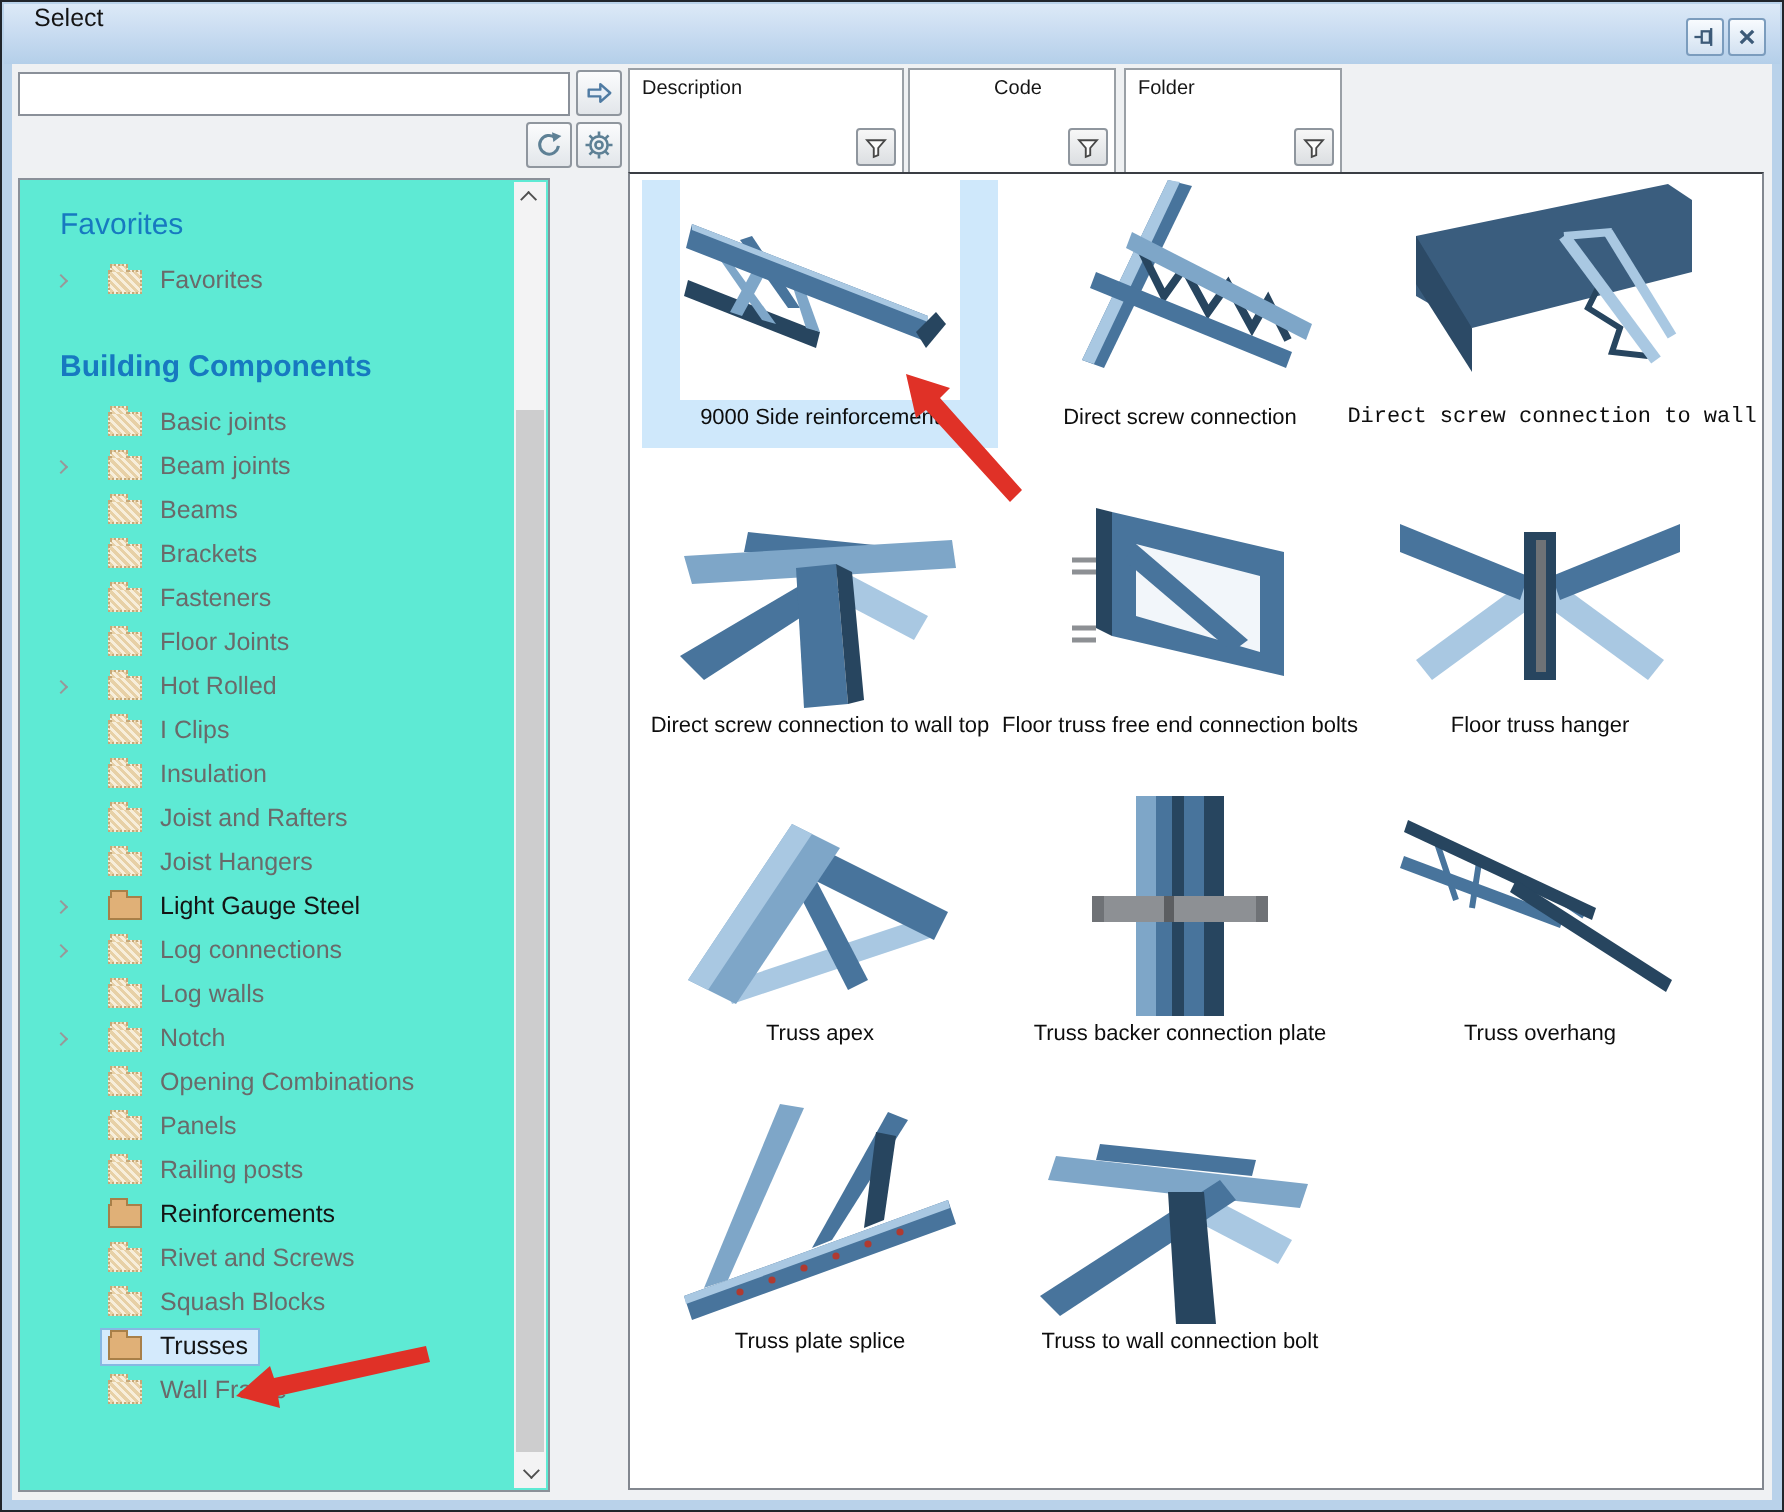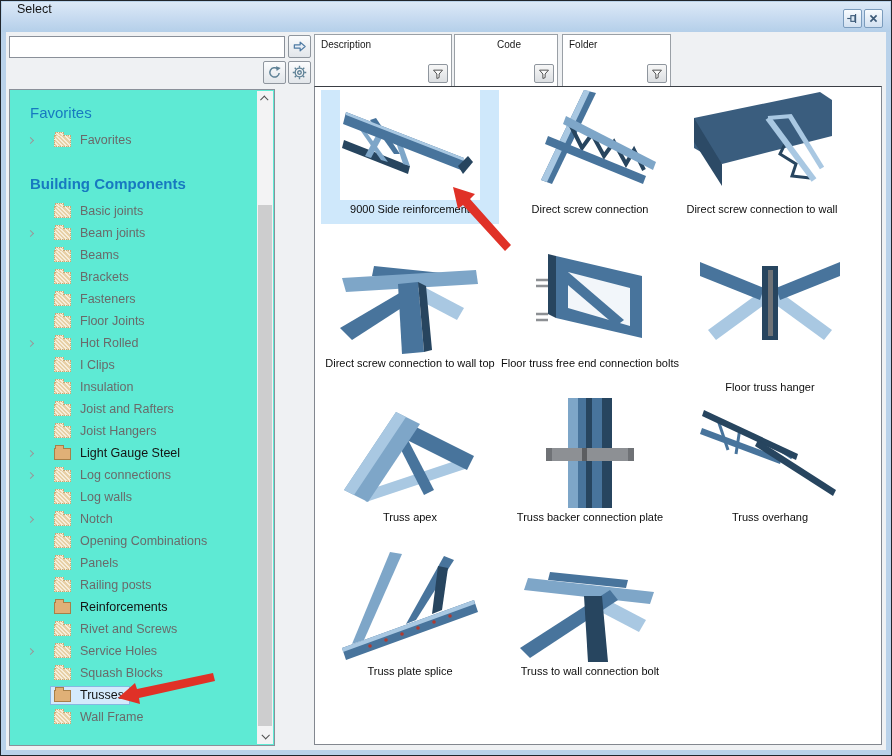--- a/index.html
+++ b/index.html
@@ -355,29 +355,20 @@
           </span>
         </div>
         <div class="titem">
           <span class="chev-box"></span>
           <span class="item-body">
             <span class="folder f-hatched"></span>
             <span class="tlabel">Rivet and Screws</span>
           </span>
         </div>
         <div class="titem">
-          <span class="chev-box">
-            <span class="chev"></span>
-          </span>
-          <span class="item-body">
-            <span class="folder f-hatched"></span>
-            <span class="tlabel">Service Holes</span>
-          </span>
-        </div>
-        <div class="titem">
           <span class="chev-box"></span>
           <span class="item-body">
             <span class="folder f-hatched"></span>
             <span class="tlabel">Squash Blocks</span>
           </span>
         </div>
         <div class="titem selected">
           <span class="chev-box"></span>
           <span class="item-body">
             <span class="folder f-solid"></span>
@@ -424,21 +415,21 @@
           <svg viewBox="0 0 140 110">
    <polygon points="64,0 76,3 32,94 21,90" fill="#48749c"></polygon>
    <polygon points="64,0 70,1 27,92 21,90" fill="#a9c8e2"></polygon>
    <path d="M50,34 62,58 72,44 84,66 94,52 106,74 114,60 124,80" stroke="#27455f" stroke-width="4" fill="none"></path>
    <polygon points="46,26 136,72 133,80 43,34" fill="#7ea6c8"></polygon>
    <polygon points="28,46 126,86 123,94 25,54" fill="#48749c"></polygon>
  </svg>
         </div>
         <div class="glabel">Direct screw connection</div>
       </div>
-      <div class="gcell" style="left: 358px; top: 3px;">
+      <div class="gcell" style="left: 372px; top: 3px; font-family: Liberation Mono, monospace;">
         <div class="gthumb">
           <svg viewBox="0 0 140 110">
    <polygon points="2,28 128,2 140,10 140,46 30,74 2,58" fill="#3a5d7e"></polygon>
    <polygon points="2,28 30,74 30,96 2,52" fill="#2c4a66"></polygon>
    <path d="M80,34 94,52 88,64 104,74 100,86 118,88" stroke="#27455f" stroke-width="3" fill="none"></path>
    <path d="M76,28 122,90" stroke="#a9c8e2" stroke-width="6"></path>
    <path d="M98,26 130,78" stroke="#a9c8e2" stroke-width="5"></path>
    <path d="M76,28 100,26" stroke="#a9c8e2" stroke-width="4"></path>
  </svg>
         </div>
@@ -462,21 +453,21 @@
           <svg viewBox="0 0 140 110">
    <polygon points="36,12 122,32 122,94 36,74" fill="#48749c"></polygon>
    <polygon points="48,28 110,44 110,82 48,64" fill="#f2f6fa"></polygon>
    <polygon points="48,28 104,76 96,82 42,36" fill="#48749c"></polygon>
    <polygon points="28,10 36,12 36,74 28,70" fill="#27455f"></polygon>
    <path d="M16,36 h12 M16,42 h12 M16,70 h12 M16,76 h12" stroke="#8d9094" stroke-width="2.5"></path>
  </svg>
         </div>
         <div class="glabel">Floor truss free end connection bolts</div>
       </div>
-      <div class="gcell" style="left: 366px; top: 157px; gap: 24px;">
+      <div class="gcell" style="left: 366px; top: 157px;">
         <div class="gthumb">
           <svg viewBox="0 0 140 110">
    <polygon points="8,86 60,48 68,58 16,96" fill="#a9c8e2"></polygon>
    <polygon points="132,86 80,48 72,58 124,96" fill="#a9c8e2"></polygon>
    <polygon points="0,18 64,44 60,56 0,32" fill="#48749c"></polygon>
    <polygon points="140,18 76,44 80,56 140,32" fill="#48749c"></polygon>
    <rect x="62" y="22" width="16" height="74" fill="#27455f"></rect>
    <rect x="68" y="26" width="5" height="66" fill="#6e7276"></rect>
  </svg>
         </div>

